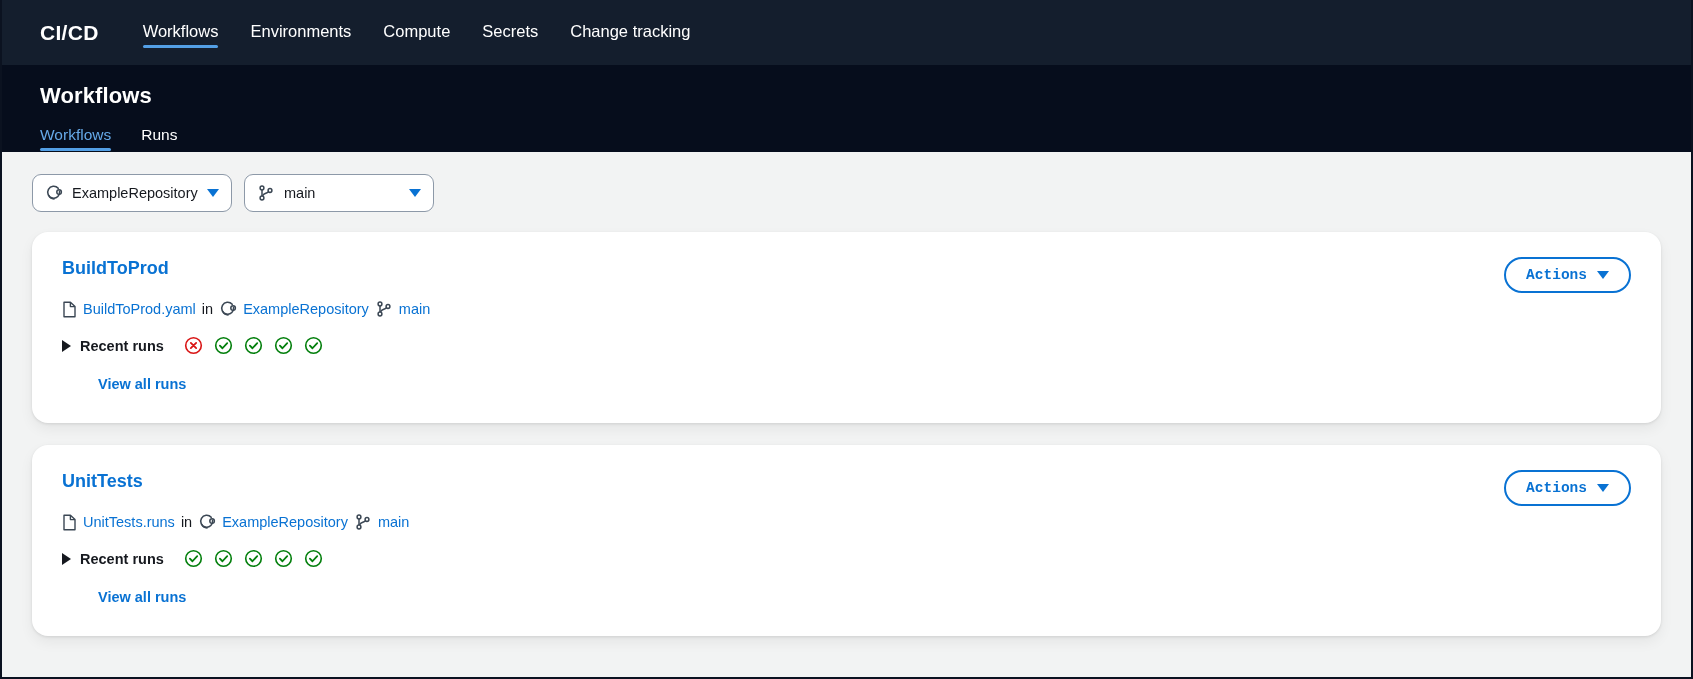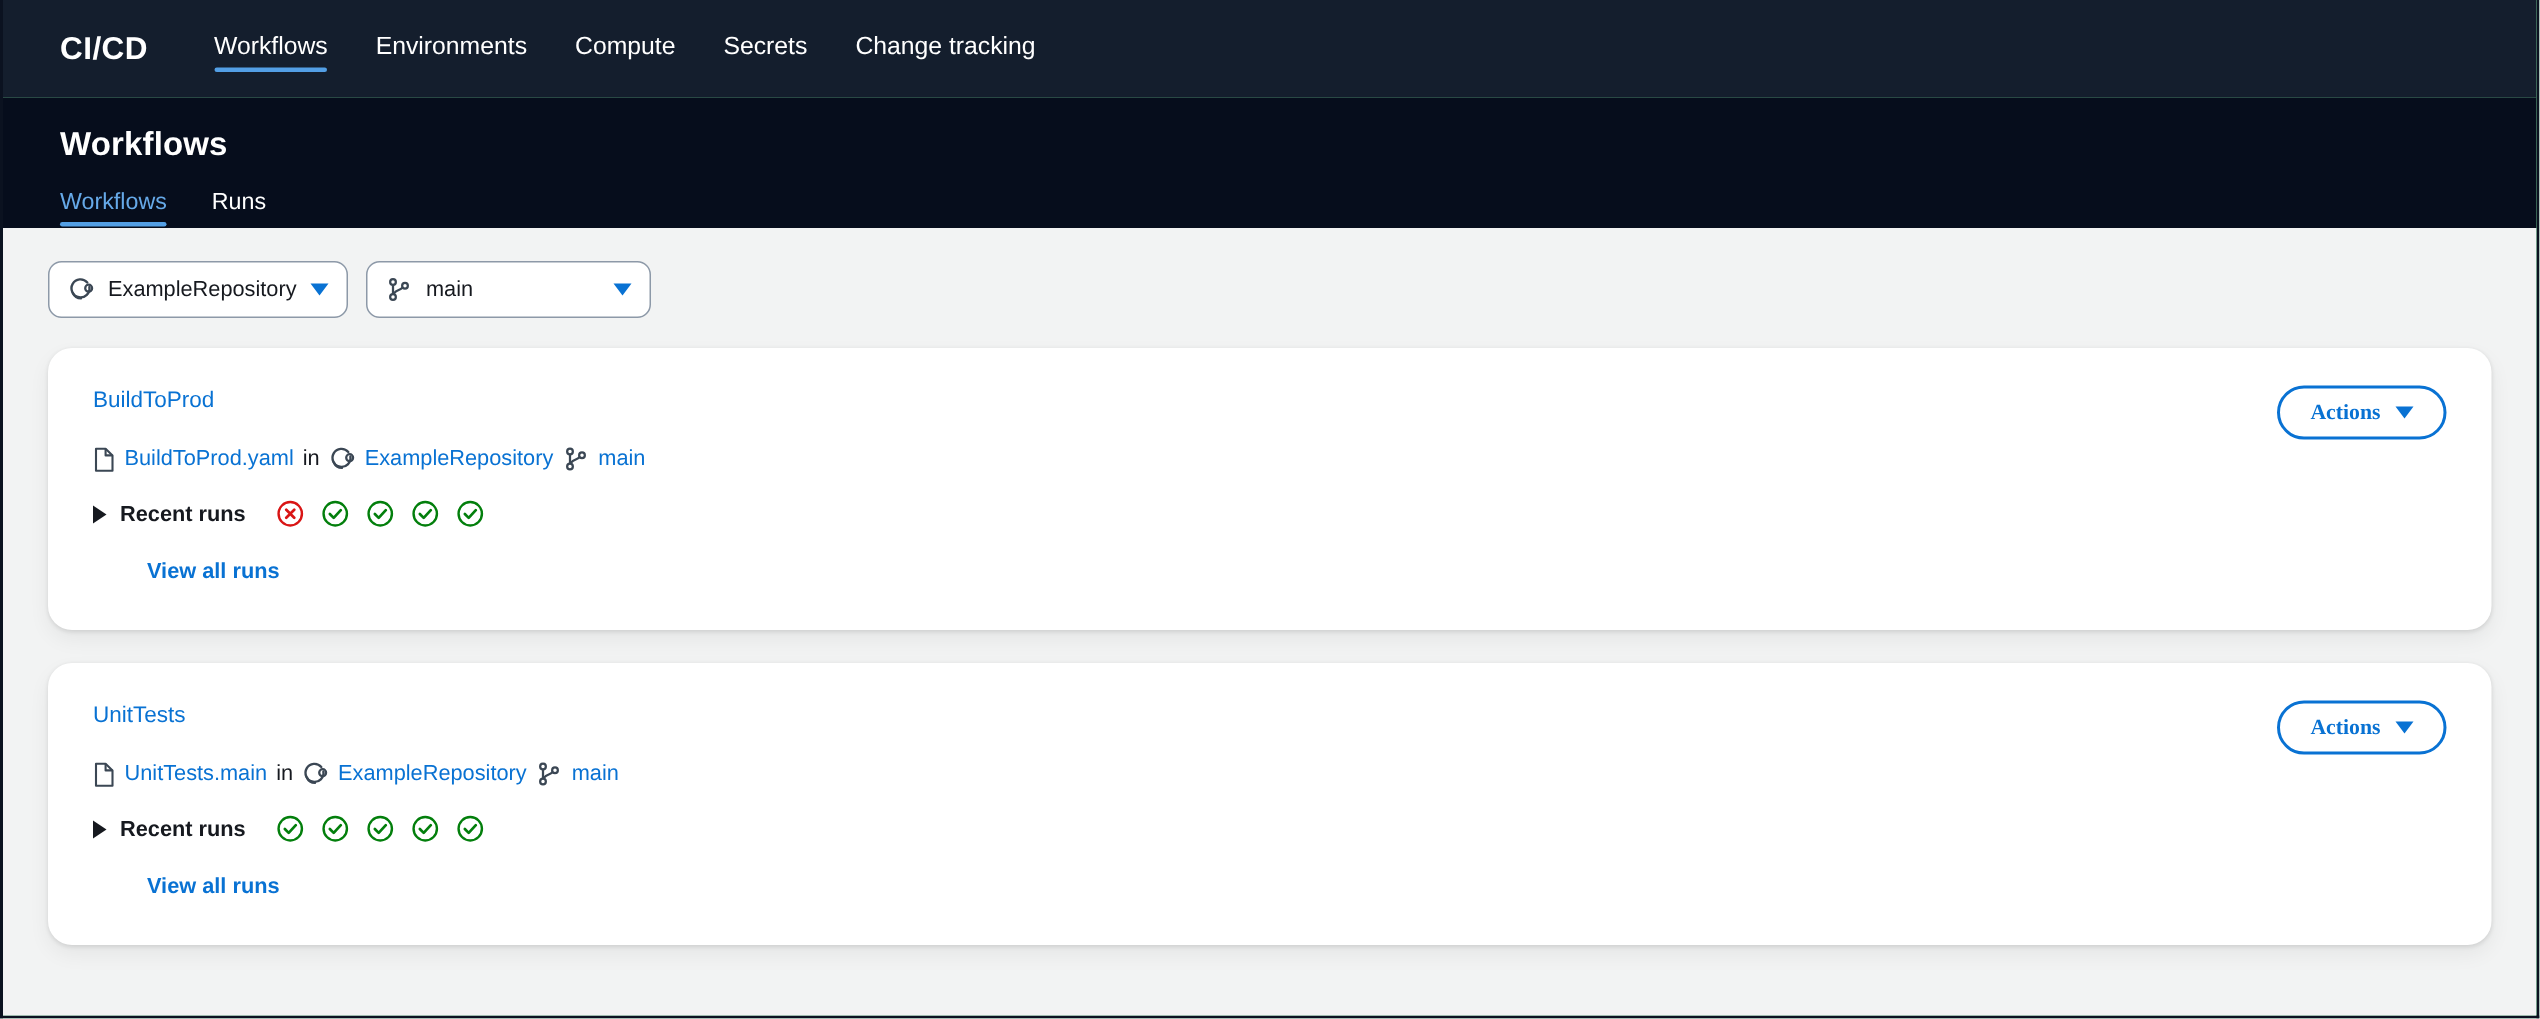--- a/index.html
+++ b/index.html
@@ -196,22 +196,22 @@
   .card {
     background: #ffffff;
     border-radius: 16px;
     box-shadow: 0 1px 3px rgba(0,0,0,0.10), 0 6px 14px rgba(0,0,0,0.06);
     padding: 26px 30px 30px 30px;
     margin-bottom: 22px;
     position: relative;
     min-height: 178px;
   }
   .card-title {
-    font-size: 15px;
-    font-weight: normal;
+    font-size: 18px;
+    font-weight: bold;
     color: #0972d3;
     cursor: pointer;
     display: inline-block;
   }
   .meta-row {
     display: flex;
     align-items: center;
     gap: 6px;
     margin-top: 21px;
     font-size: 14.5px;
@@ -266,21 +266,21 @@
     right: 30px;
     background: #ffffff;
     border: 2px solid #0972d3;
     border-radius: 22px;
     height: 36px;
     padding: 0 20px;
     display: flex;
     align-items: center;
     gap: 10px;
     cursor: pointer;
-    font-family: Liberation Serif, serif;
+    font-family: Liberation Mono, monospace;
   }
   .actions-btn .txt {
     color: #0972d3;
     font-size: 14.5px;
     font-weight: bold;
     white-space: nowrap;
   }
 
   .icon { display: inline-flex; align-items: center; justify-content: center; flex: 0 0 auto; }
 </style>
@@ -420,21 +420,21 @@
     <div class="card">
       <div class="card-title">UnitTests</div>
 
       <div class="meta-row">
         <span class="icon">
           <svg width="15" height="17" viewBox="0 0 15 17">
             <path d="M2 1.2h6.4L13 5.6v10.2H2z" fill="#ffffff" stroke="#3b4754" stroke-width="1.4" stroke-linejoin="round"></path>
             <path d="M8.4 1.2v4.4H13" fill="none" stroke="#3b4754" stroke-width="1.4" stroke-linejoin="round"></path>
           </svg>
         </span>
-        <span class="meta-link">UnitTests.main</span>
+        <span class="meta-link">UnitTests.runs</span>
         <span class="meta-plain">in</span>
         <span class="icon">
           <svg width="18" height="18" viewBox="0 0 18 18">
             <path d="M13.2 4.3a6 6 0 1 0 1.4 3" fill="none" stroke="#3b4754" stroke-width="1.6" stroke-linecap="round"></path>
             <path d="M3.6 11.3a6 6 0 0 0 5.4 3.6" fill="none" stroke="#3b4754" stroke-width="1.6" stroke-linecap="round"></path>
             <circle cx="14.1" cy="8.1" r="2.3" fill="none" stroke="#3b4754" stroke-width="1.5"></circle>
           </svg>
         </span>
         <span class="meta-link">ExampleRepository</span>
         <span class="icon">

